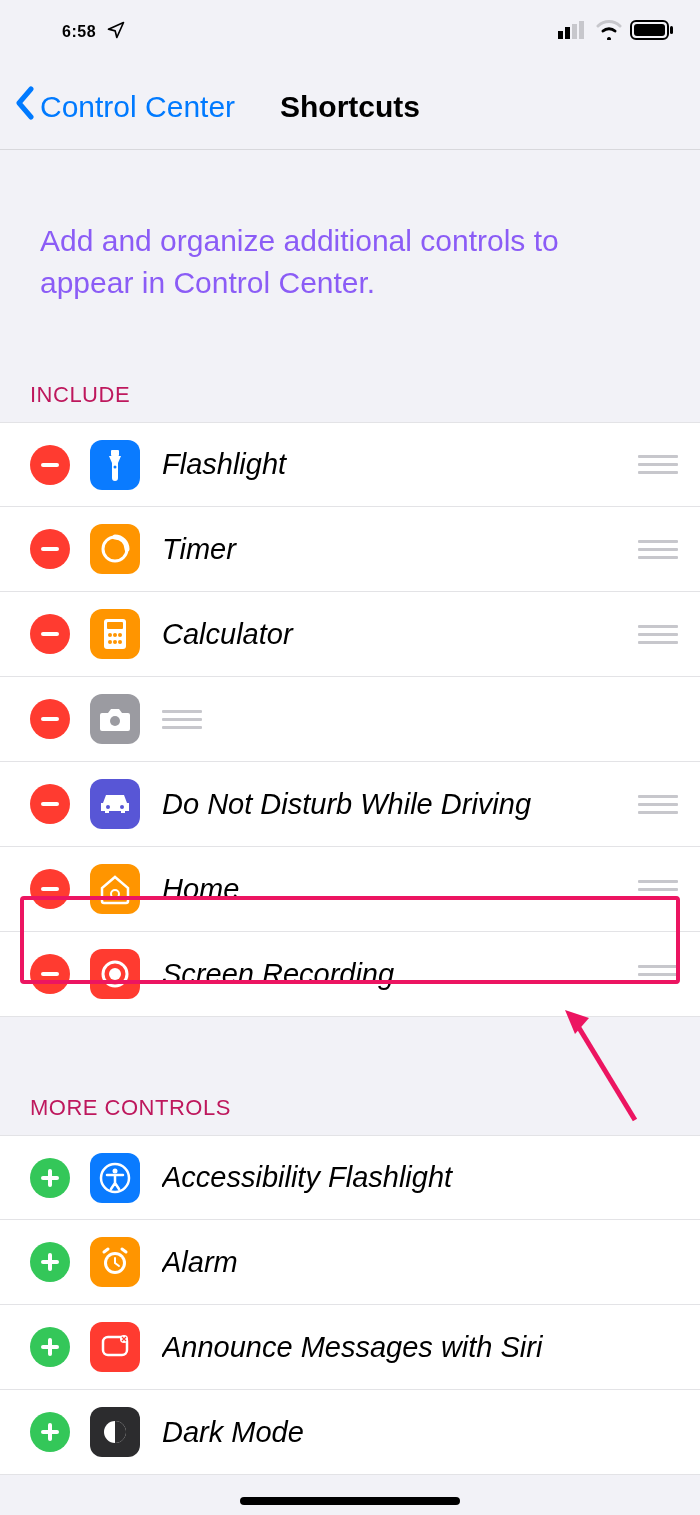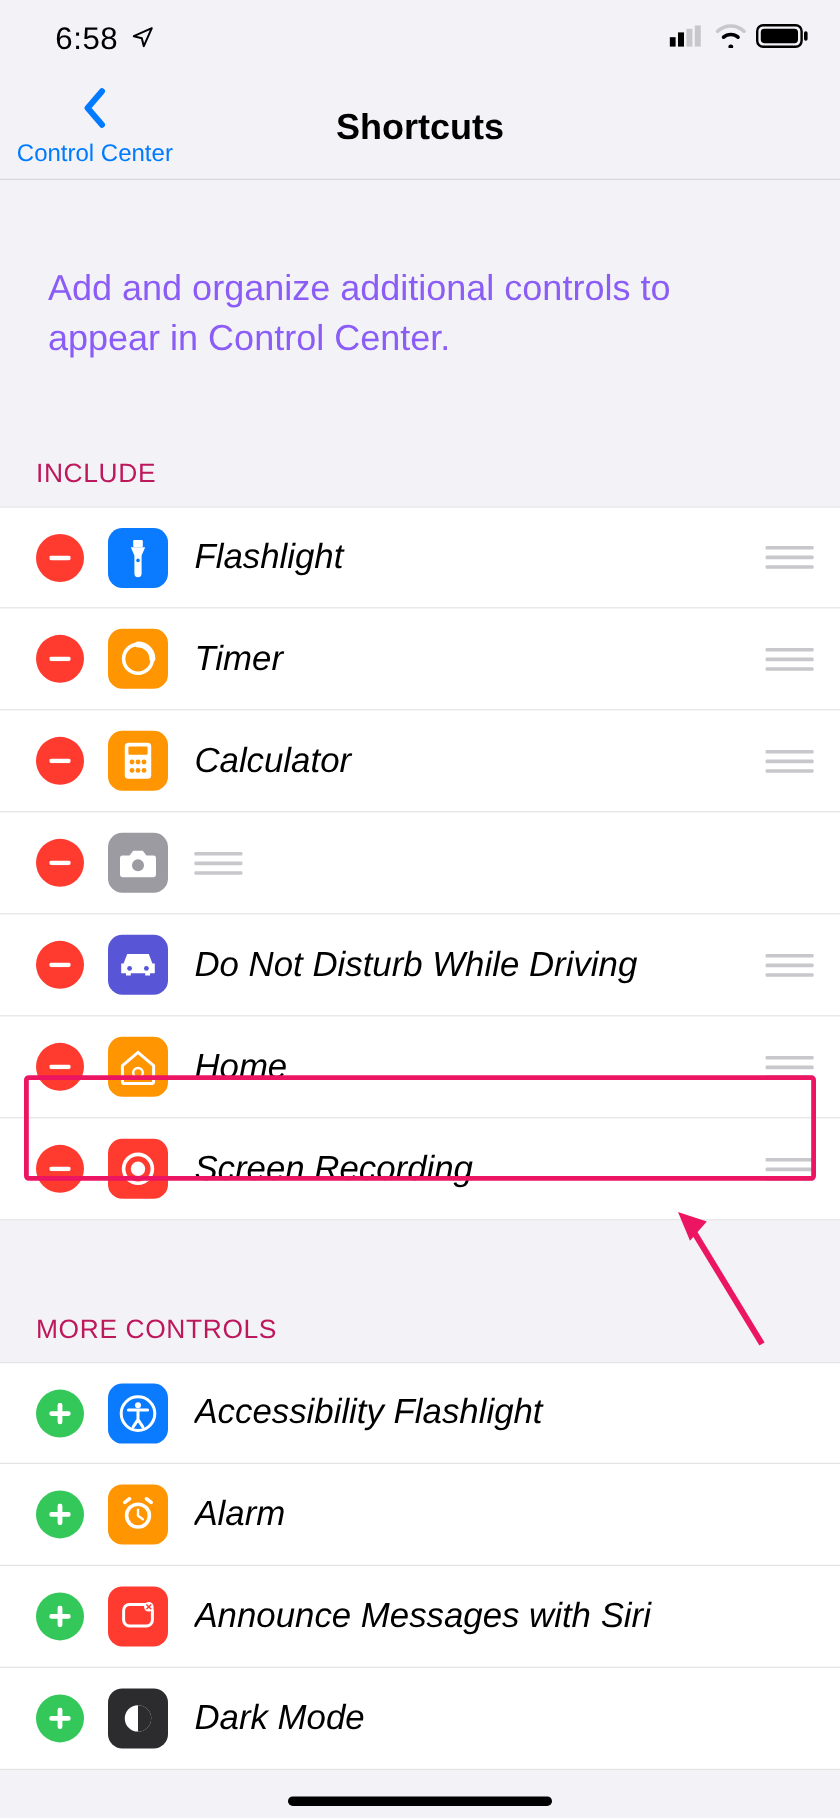--- a/index.html
+++ b/index.html
@@ -1,21 +1,21 @@
 <!DOCTYPE html>
 <html><head>
 <meta charset="utf-8">
 <style>
   * { box-sizing: border-box; margin: 0; padding: 0; }
   html, body { width: 700px; height: 1515px; font-family: -apple-system, "Helvetica Neue", Arial, sans-serif; background: #f2f2f7; color: #000; }
   .status-bar { height: 64px; display: flex; align-items: center; justify-content: space-between; padding: 0 26px 0 46px; background: #f2f2f7; }
-  .status-left { display: flex; align-items: center; gap: 10px; font-weight: 400; font-size: 26px; letter-spacing: 0.5px; }
+  .status-left { display: flex; align-items: center; gap: 10px; font-weight: 700; font-size: 16px; letter-spacing: 0.5px; margin-left: 16px; }
   .status-right { display: flex; align-items: center; gap: 8px; }
   .nav-bar { height: 86px; display: flex; align-items: center; padding: 0 14px; background: #f2f2f7; border-bottom: 1px solid #d8d8dc; position: relative; }
-  .back-area { display: flex; align-items: center; gap: 4px; color: #007aff; font-size: 20px; flex-direction: column; }
+  .back-area { display: flex; align-items: center; gap: 4px; color: #007aff; font-size: 30px; }
   .nav-title { position: absolute; left: 50%; transform: translateX(-50%); font-size: 30px; font-weight: 700; }
   .intro { padding: 70px 40px 70px; text-align: left; font-size: 30px; line-height: 1.4; color: #8b5cf6; }
   .section-header { font-size: 22px; color: #be185d; padding: 8px 30px 14px; letter-spacing: 0.5px; }
   .list { background: #fff; font-style: italic; }
   .row { display: flex; align-items: center; height: 85px; padding: 0 22px 0 30px; border-bottom: 1px solid #e3e3e6; position: relative; }
   .row:first-child { border-top: 1px solid #e3e3e6; }
   .action-btn { width: 40px; height: 40px; border-radius: 50%; display: flex; align-items: center; justify-content: center; flex-shrink: 0; margin-right: 20px; }
   .action-btn.remove { background: #ff3b30; }
   .action-btn.add { background: #34c759; }
   .action-btn svg { display: block; }

